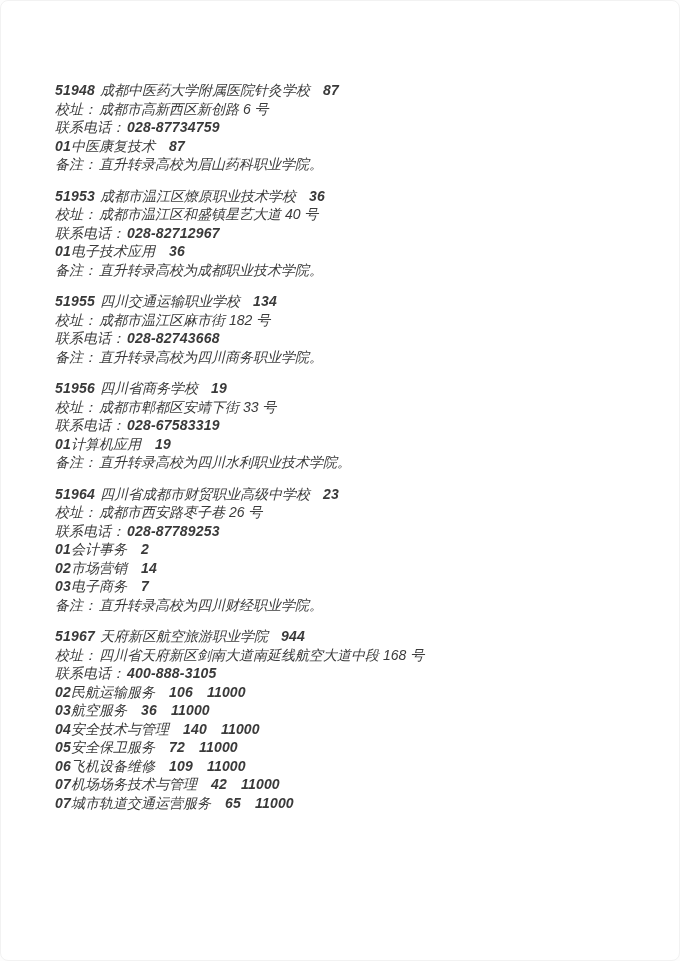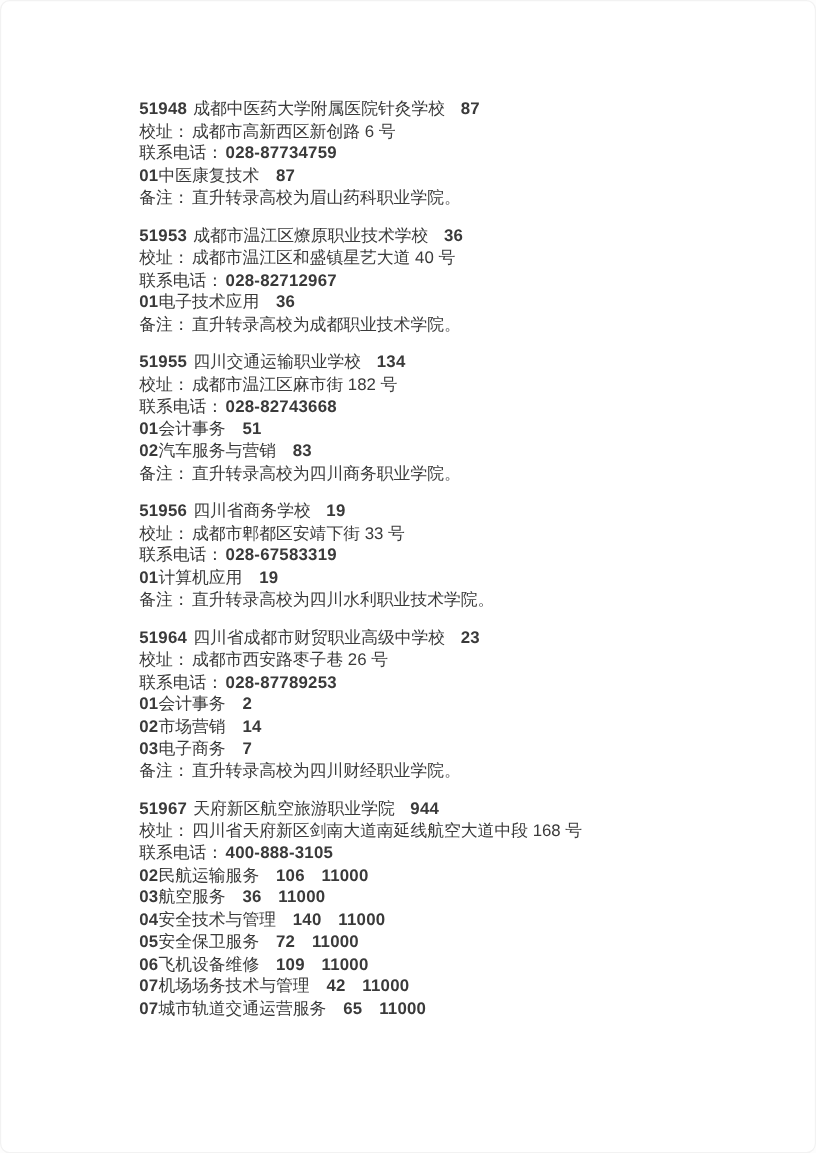--- a/index.html
+++ b/index.html
@@ -13,21 +13,22 @@
   .page {
     position: absolute;
     inset: 0;
     background: #ffffff;
     border: 1px solid #f2f2f2;
     border-radius: 8px;
     box-sizing: border-box;
     overflow: hidden;
   }
   .content {
-    padding: 80px 0 0 115px;
+    padding: 80px 0 0 54px;
+    font-style: italic;
   }
   .school {
     margin-bottom: 13px;
   }
   .line {
     font-size: 14px;
     line-height: 18.5px;
     color: #3a3a3a;
     white-space: nowrap;
   }
@@ -90,29 +91,20 @@
       <div class="school">
     <div class="line">
       <span class="num code-gap">51955</span><span>四川交通运输职业学校</span><span class="num count-gap">134</span>
     </div>
     <div class="line">
       <span class="label-gap">校址：</span><span>成都市温江区麻市街 182 号</span>
     </div>
     <div class="line">
       <span class="label-gap">联系电话：</span><span class="num">028-82743668</span>
     </div>
-    <div>
-
-    <div class="line">
-        <span class="num prog-code">01</span><span>会计事务</span><span class="num prog-count">51</span>
-      </div>
-          <div class="line">
-        <span class="num prog-code">02</span><span>汽车服务与营销</span><span class="num prog-count">83</span>
-      </div>
-        </div>
     <div class="line">
       <span class="label-gap">备注：</span><span>直升转录高校为四川商务职业学院。</span>
     </div>
   </div>
       <div class="school">
     <div class="line">
       <span class="num code-gap">51956</span><span>四川省商务学校</span><span class="num count-gap">19</span>
     </div>
     <div class="line">
       <span class="label-gap">校址：</span><span>成都市郫都区安靖下街 33 号</span>

